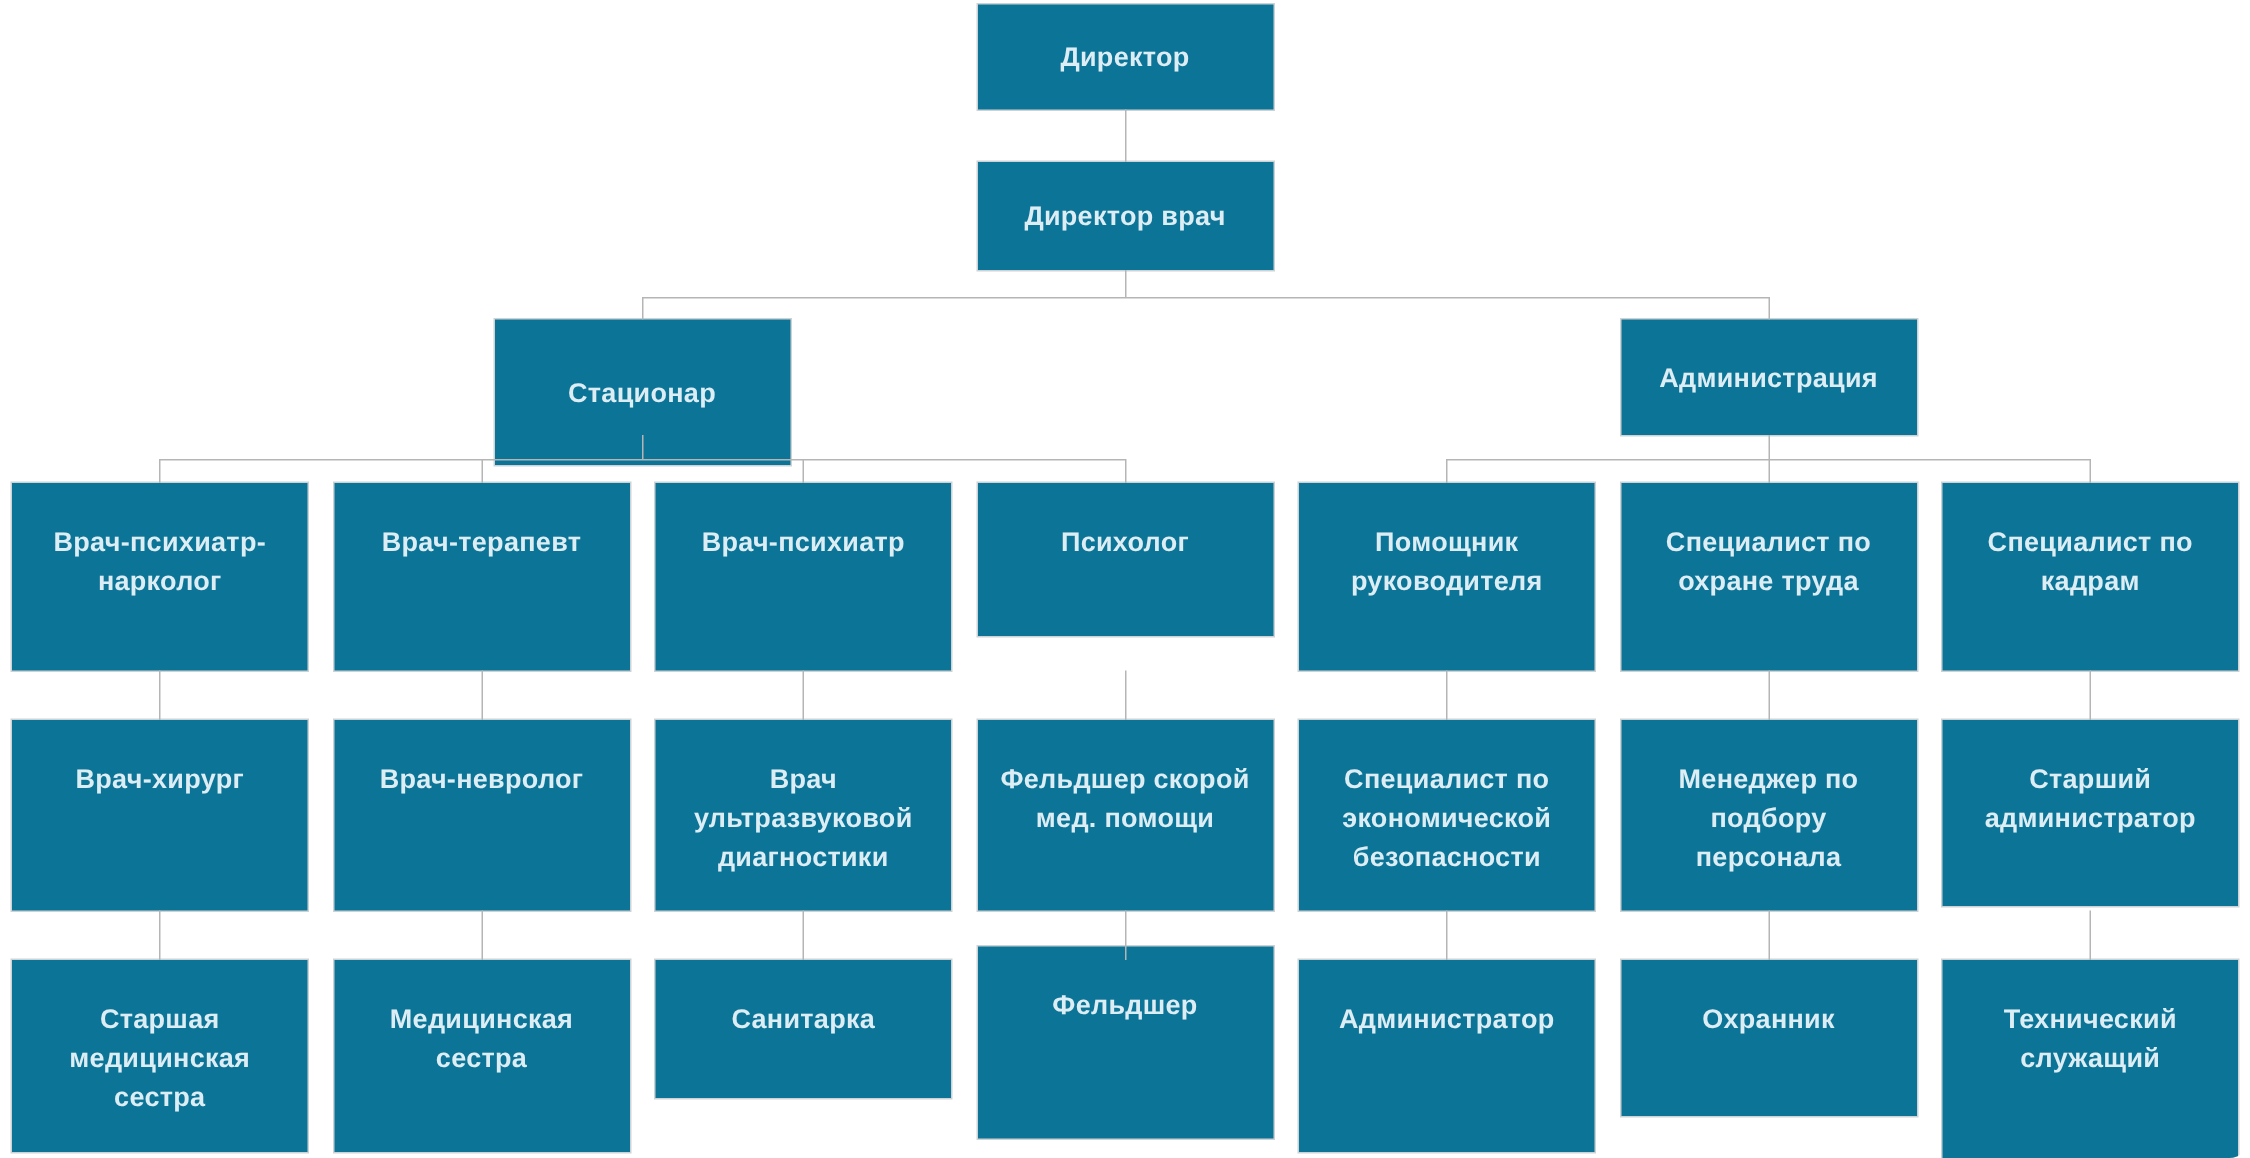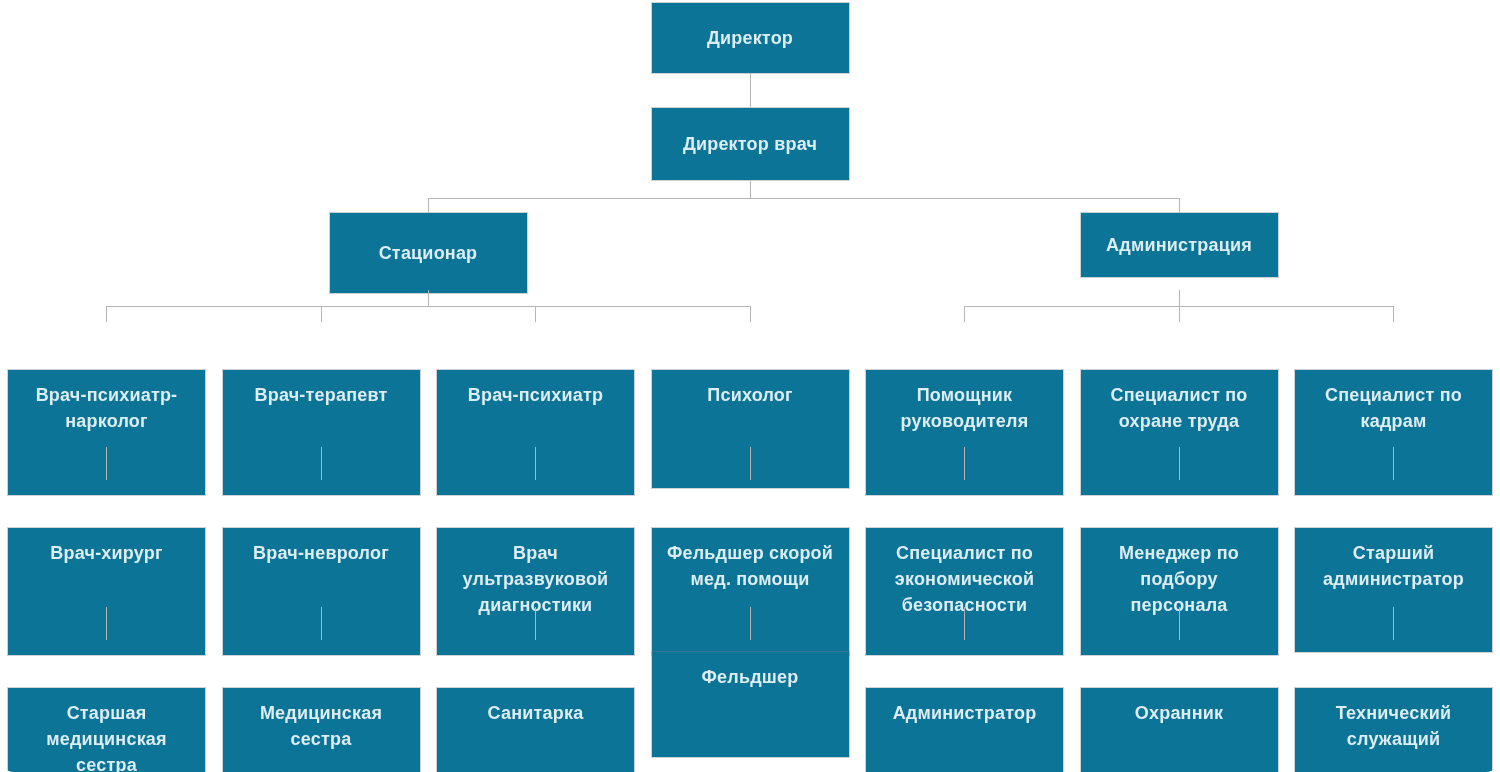--- a/index.html
+++ b/index.html
@@ -28,22 +28,21 @@
     white-space: pre-line;
     letter-spacing: 0.2px;
     box-shadow: 0 0 0 1px rgba(110,125,135,0.35);
   }
   .box.top {
     display: flex;
     align-items: center;
     justify-content: center;
   }
   .box.leaf {
-    padding: 12px 10px 0 10px;
-    margin-top: 48px;
+    padding: 26px 10px 0 10px;
   }
   .v, .h {
     position: absolute;
     background: var(--connector-color, #b5b5b5);
   }
   .v { width: 1px; }
   .h { height: 1px; }
 </style>
 </head>
 <body>
@@ -51,33 +50,33 @@
 <div class="canvas">
 
   <div class="box top" style="left:651.5px;top:3px;height:70px">
     <span>Директор</span>
   </div>
 
   <div class="box top" style="left:651.5px;top:108px;height:72px">
     <span>Директор врач</span>
   </div>
 
-  <div class="box top" style="left:329.5px;top:213px;height:80px">
+  <div class="box top" style="left:329.5px;top:213px;height:97px">
     <span>Стационар</span>
   </div>
 
-  <div class="box top" style="left:1080.5px;top:213px;height:64px">
+  <div class="box top" style="left:1080.5px;top:213px;height:77px">
     <span>Администрация</span>
   </div>
 
   <div class="box leaf" style="left:8px;top:322px;height:125px"><span>Врач-психиатр-
 нарколог</span></div>
   <div class="box leaf" style="left:222.5px;top:322px;height:125px"><span>Врач-терапевт</span></div>
   <div class="box leaf" style="left:437px;top:322px;height:125px"><span>Врач-психиатр</span></div>
-  <div class="box leaf" style="left:651.5px;top:322px;height:118px"><span>Психолог</span></div>
+  <div class="box leaf" style="left:651.5px;top:322px;height:102px"><span>Психолог</span></div>
   <div class="box leaf" style="left:866px;top:322px;height:125px"><span>Помощник
 руководителя</span></div>
   <div class="box leaf" style="left:1080.5px;top:322px;height:125px"><span>Специалист по
 охране труда</span></div>
   <div class="box leaf" style="left:1295px;top:322px;height:125px"><span>Специалист по
 кадрам</span></div>
 
   <div class="box leaf" style="left:8px;top:480px;height:127px"><span>Врач-хирург</span></div>
   <div class="box leaf" style="left:222.5px;top:480px;height:127px"><span>Врач-невролог</span></div>
   <div class="box leaf" style="left:437px;top:480px;height:127px"><span>Врач
@@ -93,23 +92,23 @@
 персонала</span></div>
   <div class="box leaf" style="left:1295px;top:480px;height:124px"><span>Старший
 администратор</span></div>
 
   <div class="box leaf" style="left:8px;top:640px;height:128px"><span>Старшая
 медицинская
 сестра</span></div>
   <div class="box leaf" style="left:222.5px;top:640px;height:128px"><span>Медицинская
 сестра</span></div>
   <div class="box leaf" style="left:437px;top:640px;height:92px"><span>Санитарка</span></div>
-  <div class="box leaf" style="left:651.5px;top:604px;height:105px"><span>Фельдшер</span></div>
+  <div class="box leaf" style="left:651.5px;top:631px;height:128px"><span>Фельдшер</span></div>
   <div class="box leaf" style="left:866px;top:640px;height:128px"><span>Администратор</span></div>
-  <div class="box leaf" style="left:1080.5px;top:640px;height:132px"><span>Охранник</span></div>
+  <div class="box leaf" style="left:1080.5px;top:640px;height:104px"><span>Охранник</span></div>
   <div class="box leaf" style="left:1295px;top:640px;height:150px"><span>Технический
 служащий</span></div>
 
   <div class="v" style="left:749.5px;top:73px;height:35px"></div>
   <div class="v" style="left:749.5px;top:180px;height:18px"></div>
   <div class="h" style="left:427.5px;top:198px;width:752px"></div>
   <div class="v" style="left:427.5px;top:198px;height:15px"></div>
   <div class="v" style="left:1178.5px;top:198px;height:15px"></div>
 
   <div class="v" style="left:427.5px;top:290px;height:16px"></div>

